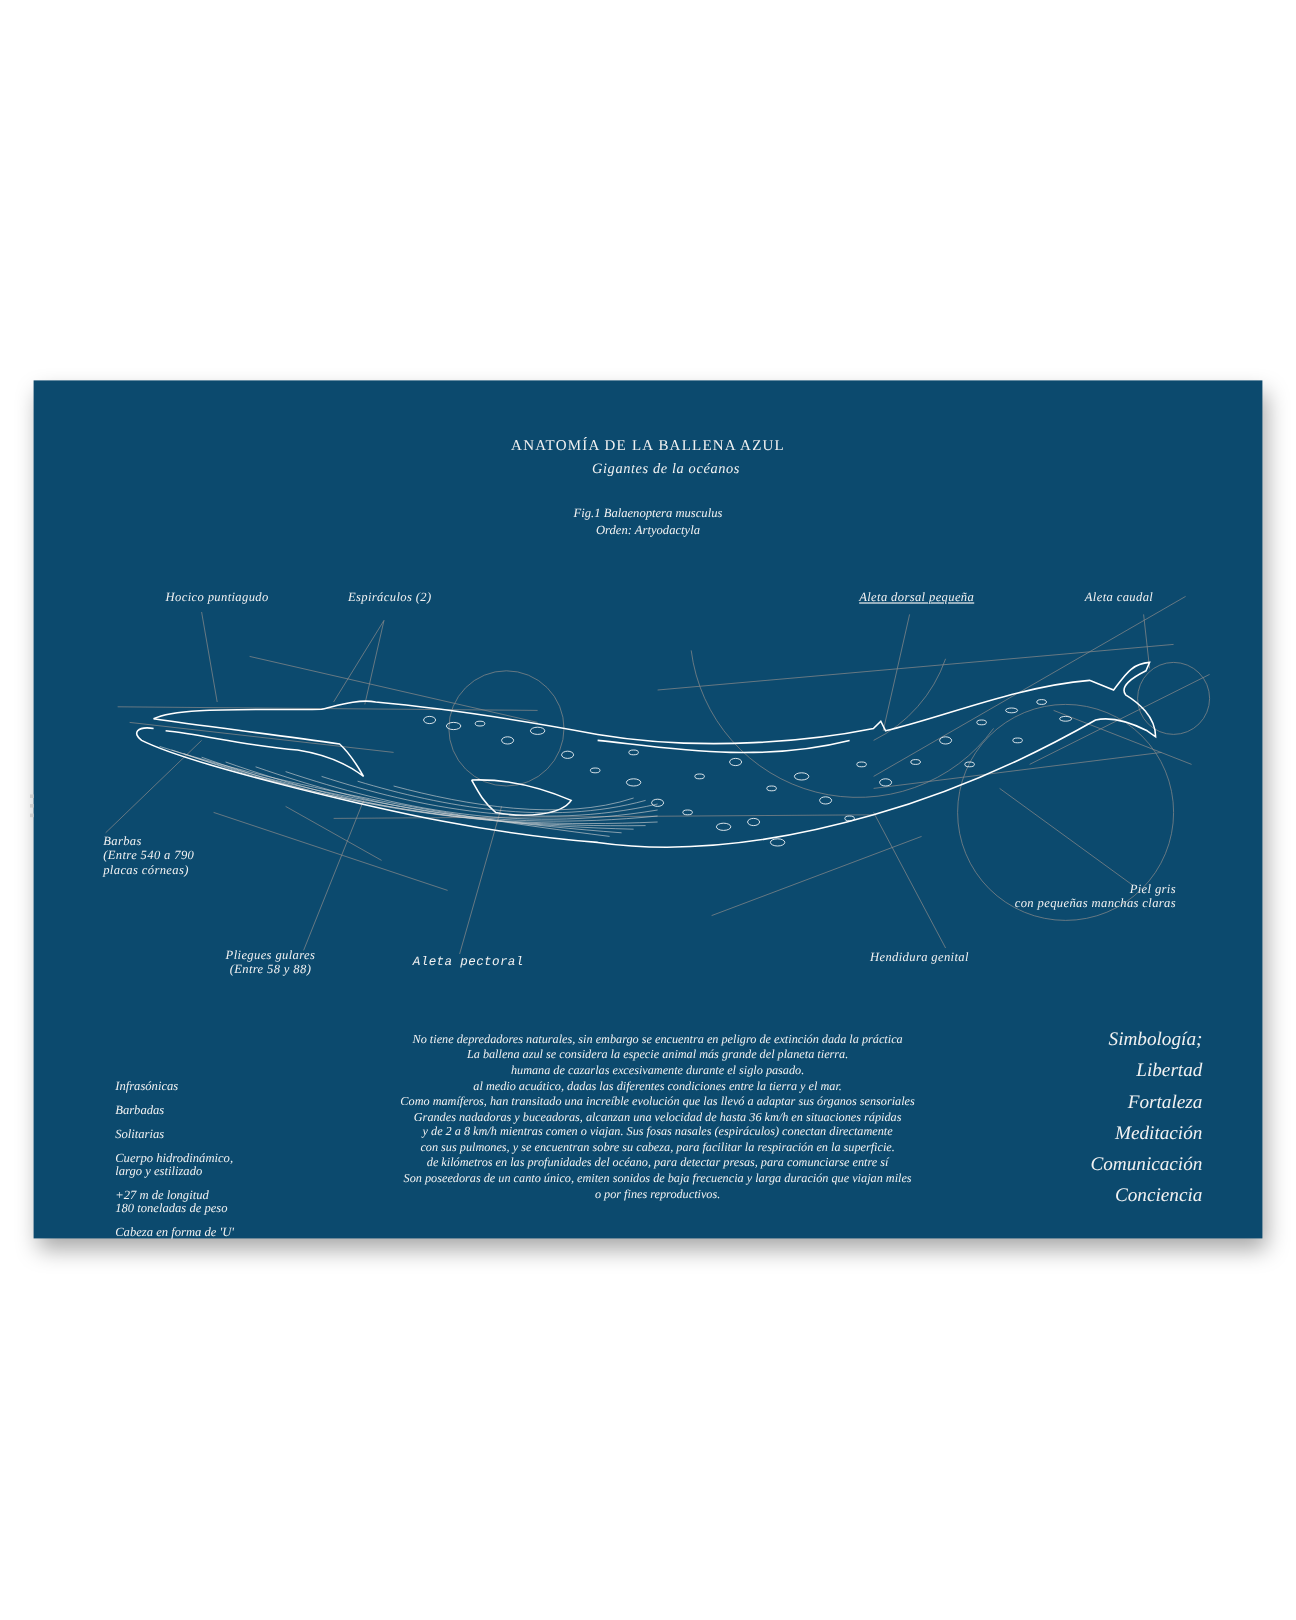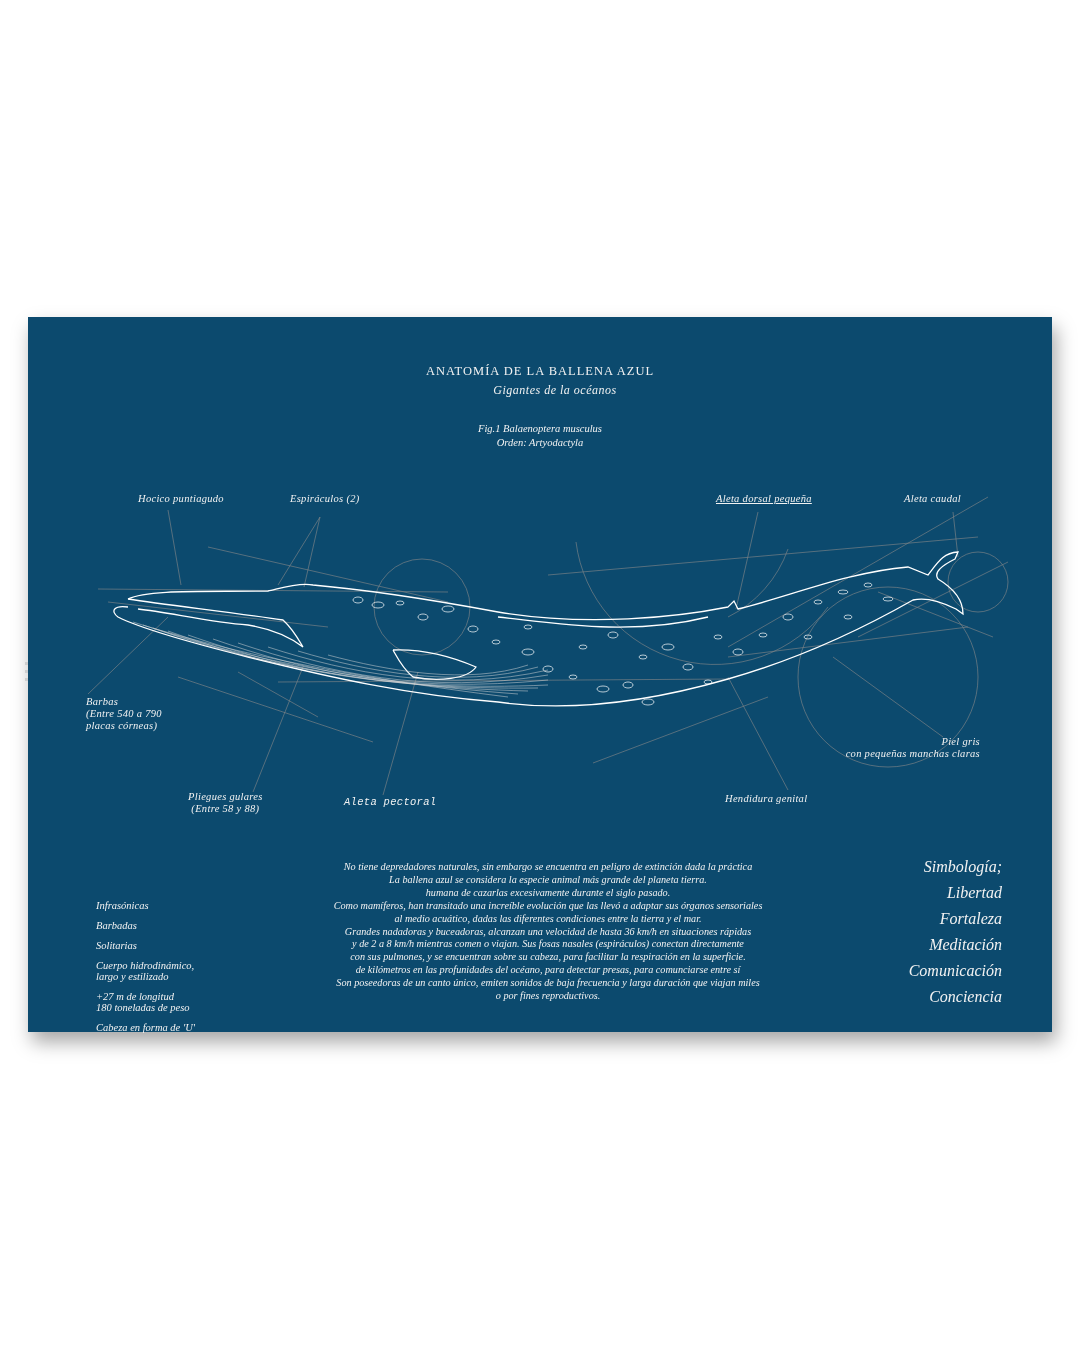--- a/index.html
+++ b/index.html
@@ -173,22 +173,22 @@
 largo y estilizado</div>
     <div class="t">+27 m de longitud
 180 toneladas de peso</div>
     <div class="t">Cabeza en forma de 'U'</div>
   </div>
 
   <div class="body-text">
     <div>No tiene depredadores naturales, sin embargo se encuentra en peligro de extinción dada la práctica</div>
     <div>La ballena azul se considera la especie animal más grande del planeta tierra.</div>
     <div>humana de cazarlas excesivamente durante el siglo pasado.</div>
+    <div>al medio acuático, dadas las diferentes condiciones entre la tierra y el mar.</div>
     <div>Como mamíferos, han transitado una increíble evolución que las llevó a adaptar sus órganos sensoriales</div>
-    <div>al medio acuático, dadas las diferentes condiciones entre la tierra y el mar.</div>
     <div>Grandes nadadoras y buceadoras, alcanzan una velocidad de hasta 36 km/h en situaciones rápidas</div>
     <div>y de 2 a 8 km/h mientras comen o viajan. Sus fosas nasales (espiráculos) conectan directamente</div>
     <div>con sus pulmones, y se encuentran sobre su cabeza, para facilitar la respiración en la superficie.</div>
     <div>de kilómetros en las profunidades del océano, para detectar presas, para comunciarse entre sí</div>
     <div>Son poseedoras de un canto único, emiten sonidos de baja frecuencia y larga duración que viajan miles</div>
     <div>o por fines reproductivos.</div>
   </div>
 
   <div class="symbols">
     <div class="s">Simbología;</div>

